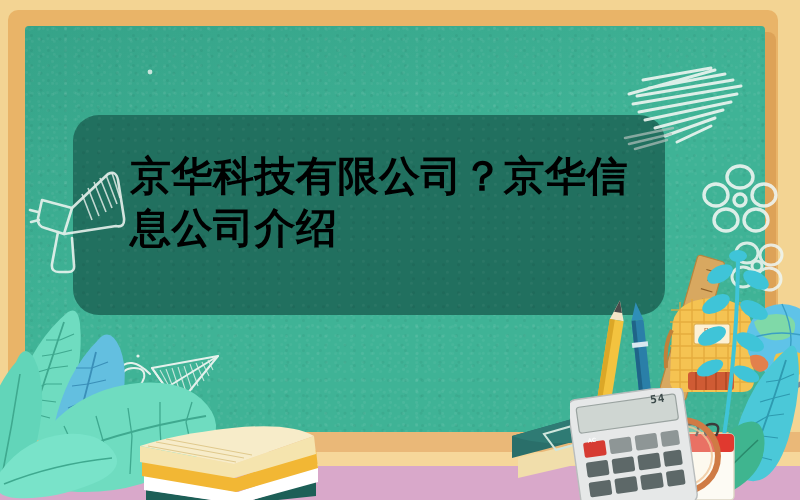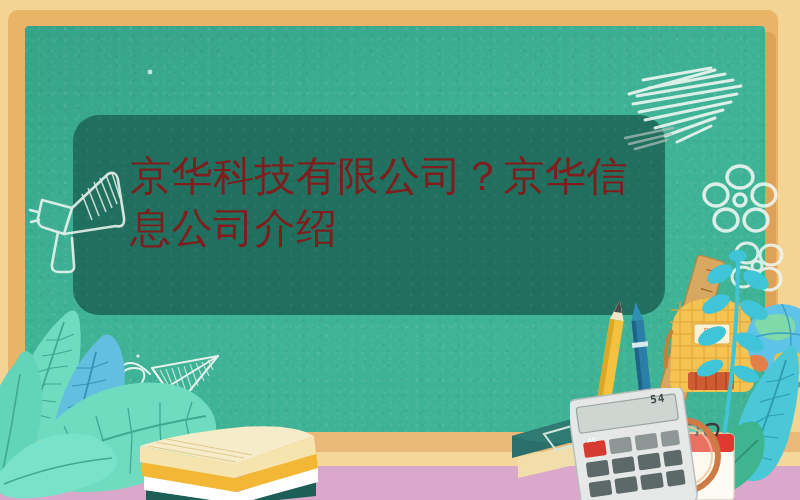--- a/index.html
+++ b/index.html
@@ -53,22 +53,22 @@
     position:absolute; inset:0; border-radius:26px;
     background-image:
       radial-gradient(circle at 20% 30%, rgba(255,255,255,.045) 0 1px, transparent 2px),
       radial-gradient(circle at 70% 70%, rgba(0,0,0,.05) 0 1px, transparent 2px);
     background-size:12px 11px, 15px 14px;
   }
 
   
   .title {
     position:absolute; left:130px; top:150px; width:520px;
-    color:#7f1d1d; font-size:41px; line-height:52px;
-    font-weight:normal; letter-spacing:.5px;
+    color:#000000; font-size:41px; line-height:52px;
+    font-weight:bold; letter-spacing:.5px;
     font-family:"DejaVu Sans","Liberation Sans",sans-serif;
     white-space:pre-wrap;
   }
 
   
   .chalk { position:absolute; pointer-events:none; }
   .chalk-megaphone { left:28px; top:148px; width:110px; height:130px; opacity:.92; }
   .chalk-scribble  { left:615px; top:50px;  width:150px; height:105px; opacity:.95; }
   .chalk-flower-a  { left:700px; top:160px; width:80px;  height:80px;  opacity:.9; }
   .chalk-flower-b  { left:725px; top:235px; width:68px;  height:68px;  opacity:.88; }

